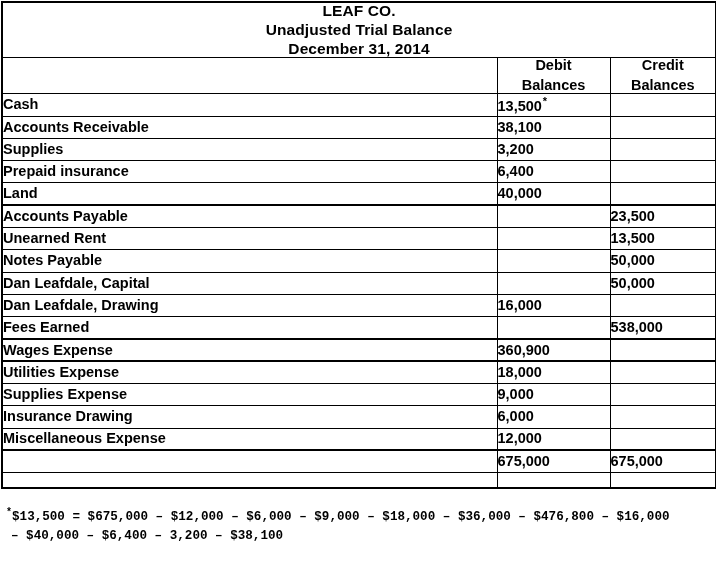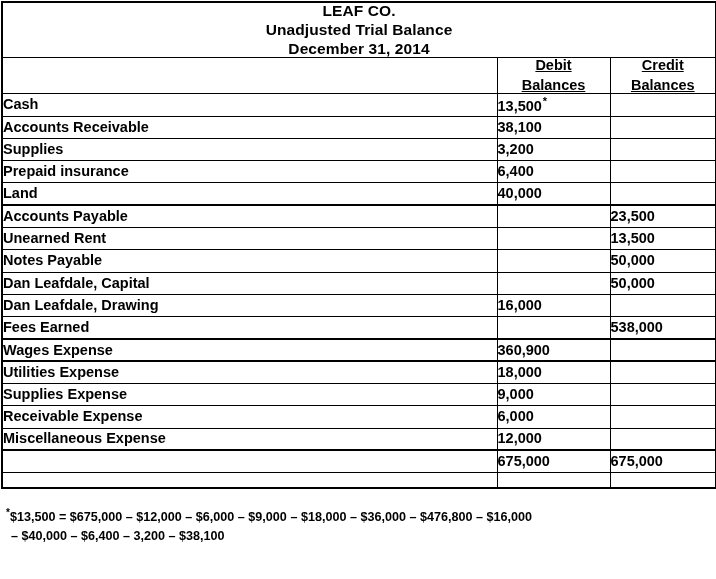--- a/index.html
+++ b/index.html
@@ -68,21 +68,20 @@
     border-left: 0;
   }
   .hdr-cell {
     text-align: center;
     font-weight: bold;
     font-size: 14px;
     padding: 5px 0 6px 0;
   }
   .hdr-cell .hl {
     display: block;
-    text-decoration: underline;
   }
   .hdr-cell .hl.top { padding-bottom: 5px; }
 
   
   .acct {
     text-align: left;
     padding: 1px 0 2px 18px;
     border-left: 0;
     white-space: nowrap;
   }
@@ -118,20 +117,21 @@
   tr.tail .acct { border-left: 0; }
   tr.tail .amt.credit-col { border-right: 0; }
 
   
   .footnote {
     margin: 16px 0 0 6px;
     font-weight: bold;
     font-size: 12.6px;
     line-height: 1.55;
     white-space: nowrap;
+    font-family: Liberation Mono, monospace;
   }
   .footnote .fn-line { display: block; }
   .footnote .fn-line.l2 { padding-left: 5px; }
   .footnote .fn-star {
     font-size: 10px;
     vertical-align: super;
     font-weight: bold;
   }
 </style>
 </head>
@@ -233,21 +233,21 @@
         <td class="acct">Utilities Expense</td>
         <td class="amt">18,000</td>
         <td class="amt credit-col"></td>
       </tr>
       <tr class="row">
         <td class="acct">Supplies Expense</td>
         <td class="amt">9,000</td>
         <td class="amt credit-col"></td>
       </tr>
       <tr class="row">
-        <td class="acct">Receivable Expense</td>
+        <td class="acct">Insurance Drawing</td>
         <td class="amt">6,000</td>
         <td class="amt credit-col"></td>
       </tr>
       <tr class="row">
         <td class="acct">Miscellaneous Expense</td>
         <td class="amt">12,000</td>
         <td class="amt credit-col"></td>
       </tr>
 
       <tr class="row totals">

